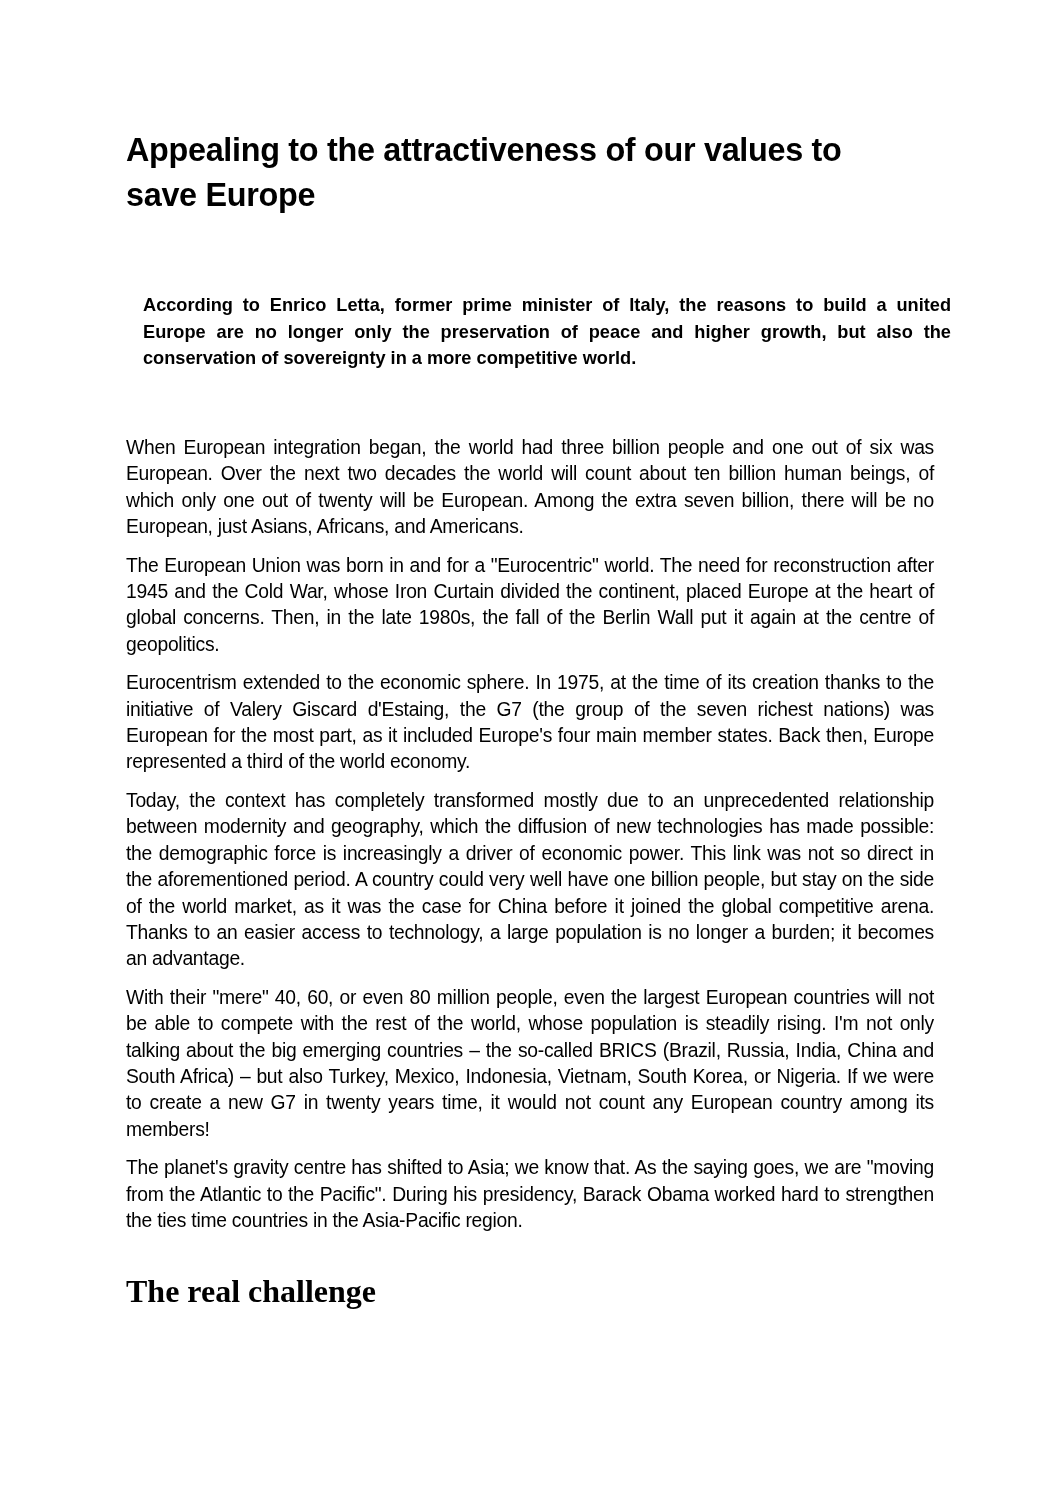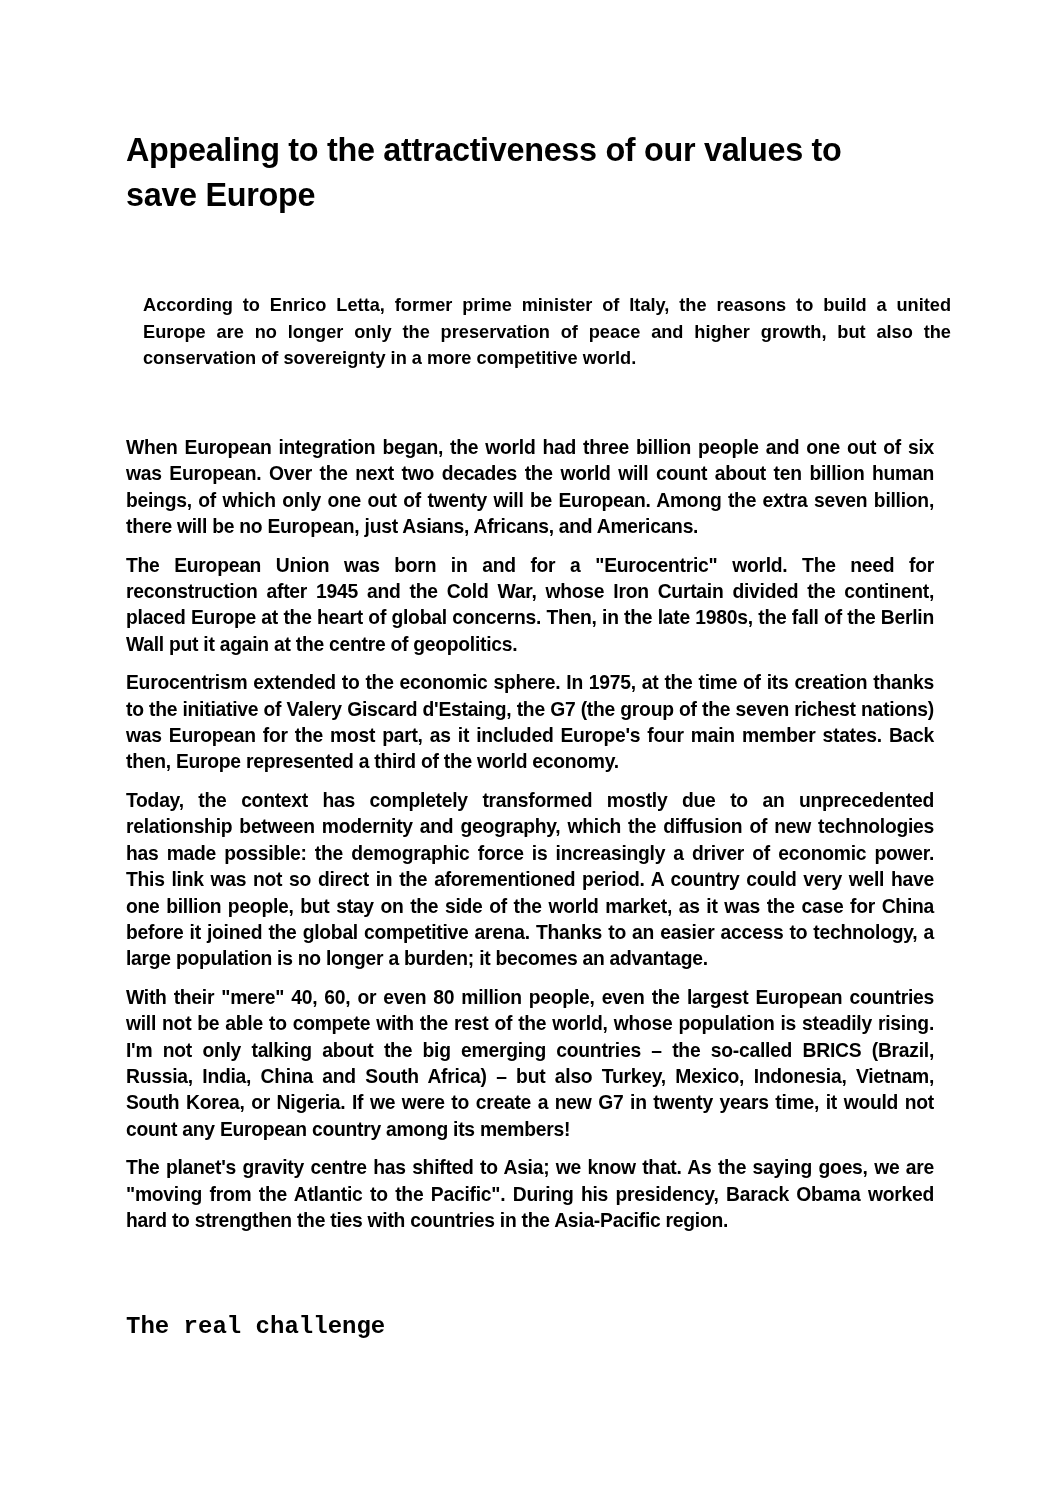--- a/index.html
+++ b/index.html
@@ -52,44 +52,43 @@
       left: 0;
       width: 808px;
     }
     .para {
       margin: 0 0 12px 0;
       font-family: "Liberation Sans", sans-serif;
       font-size: 19.3px;
       line-height: 26.4px;
       text-align: justify;
       letter-spacing: -0.25px;
-      font-weight: bold;
     }
     .subhead {
       position: absolute;
-      top: 1310px;
+      top: 1274px;
       left: 0;
       margin: 0;
-      font-family: Liberation Mono, monospace;
+      font-family: Liberation Serif, serif;
       font-weight: bold;
-      font-size: 24px;
+      font-size: 32px;
       line-height: 34px;
     }
   </style>
 </head>
 <body>
 
 <div class="page">
   <h1 class="title">Appealing to the attractiveness of our values to save Europe</h1>
 
   <p class="lead">According to Enrico Letta, former prime minister of Italy, the reasons to build a united Europe are no longer only the preservation of peace and higher growth, but also the conservation of sovereignty in a more competitive world.</p>
 
   <div class="body-text">
     <p class="para">When European integration began, the world had three billion people and one out of six was European. Over the next two decades the world will count about ten billion human beings, of which only one out of twenty will be European. Among the extra seven billion, there will be no European, just Asians, Africans, and Americans.</p>
     <p class="para">The European Union was born in and for a "Eurocentric" world. The need for reconstruction after 1945 and the Cold War, whose Iron Curtain divided the continent, placed Europe at the heart of global concerns. Then, in the late 1980s, the fall of the Berlin Wall put it again at the centre of geopolitics.</p>
     <p class="para">Eurocentrism extended to the economic sphere. In 1975, at the time of its creation thanks to the initiative of Valery Giscard d'Estaing, the G7 (the group of the seven richest nations) was European for the most part, as it included Europe's four main member states. Back then, Europe represented a third of the world economy.</p>
     <p class="para">Today, the context has completely transformed mostly due to an unprecedented relationship between modernity and geography, which the diffusion of new technologies has made possible: the demographic force is increasingly a driver of economic power. This link was not so direct in the aforementioned period. A country could very well have one billion people, but stay on the side of the world market, as it was the case for China before it joined the global competitive arena. Thanks to an easier access to technology, a large population is no longer a burden; it becomes an advantage.</p>
     <p class="para">With their "mere" 40, 60, or even 80 million people, even the largest European countries will not be able to compete with the rest of the world, whose population is steadily rising. I'm not only talking about the big emerging countries – the so-called BRICS (Brazil, Russia, India, China and South Africa) – but also Turkey, Mexico, Indonesia, Vietnam, South Korea, or Nigeria. If we were to create a new G7 in twenty years time, it would not count any European country among its members!</p>
-    <p class="para">The planet's gravity centre has shifted to Asia; we know that. As the saying goes, we are "moving from the Atlantic to the Pacific". During his presidency, Barack Obama worked hard to strengthen the ties with countries in the Asia-Pacific region.</p>
+    <p class="para">The planet's gravity centre has shifted to Asia; we know that. As the saying goes, we are "moving from the Atlantic to the Pacific". During his presidency, Barack Obama worked hard to strengthen the ties time countries in the Asia-Pacific region.</p>
   </div>
 
   <h2 class="subhead">The real challenge</h2>
 </div>
 
 </body></html>

